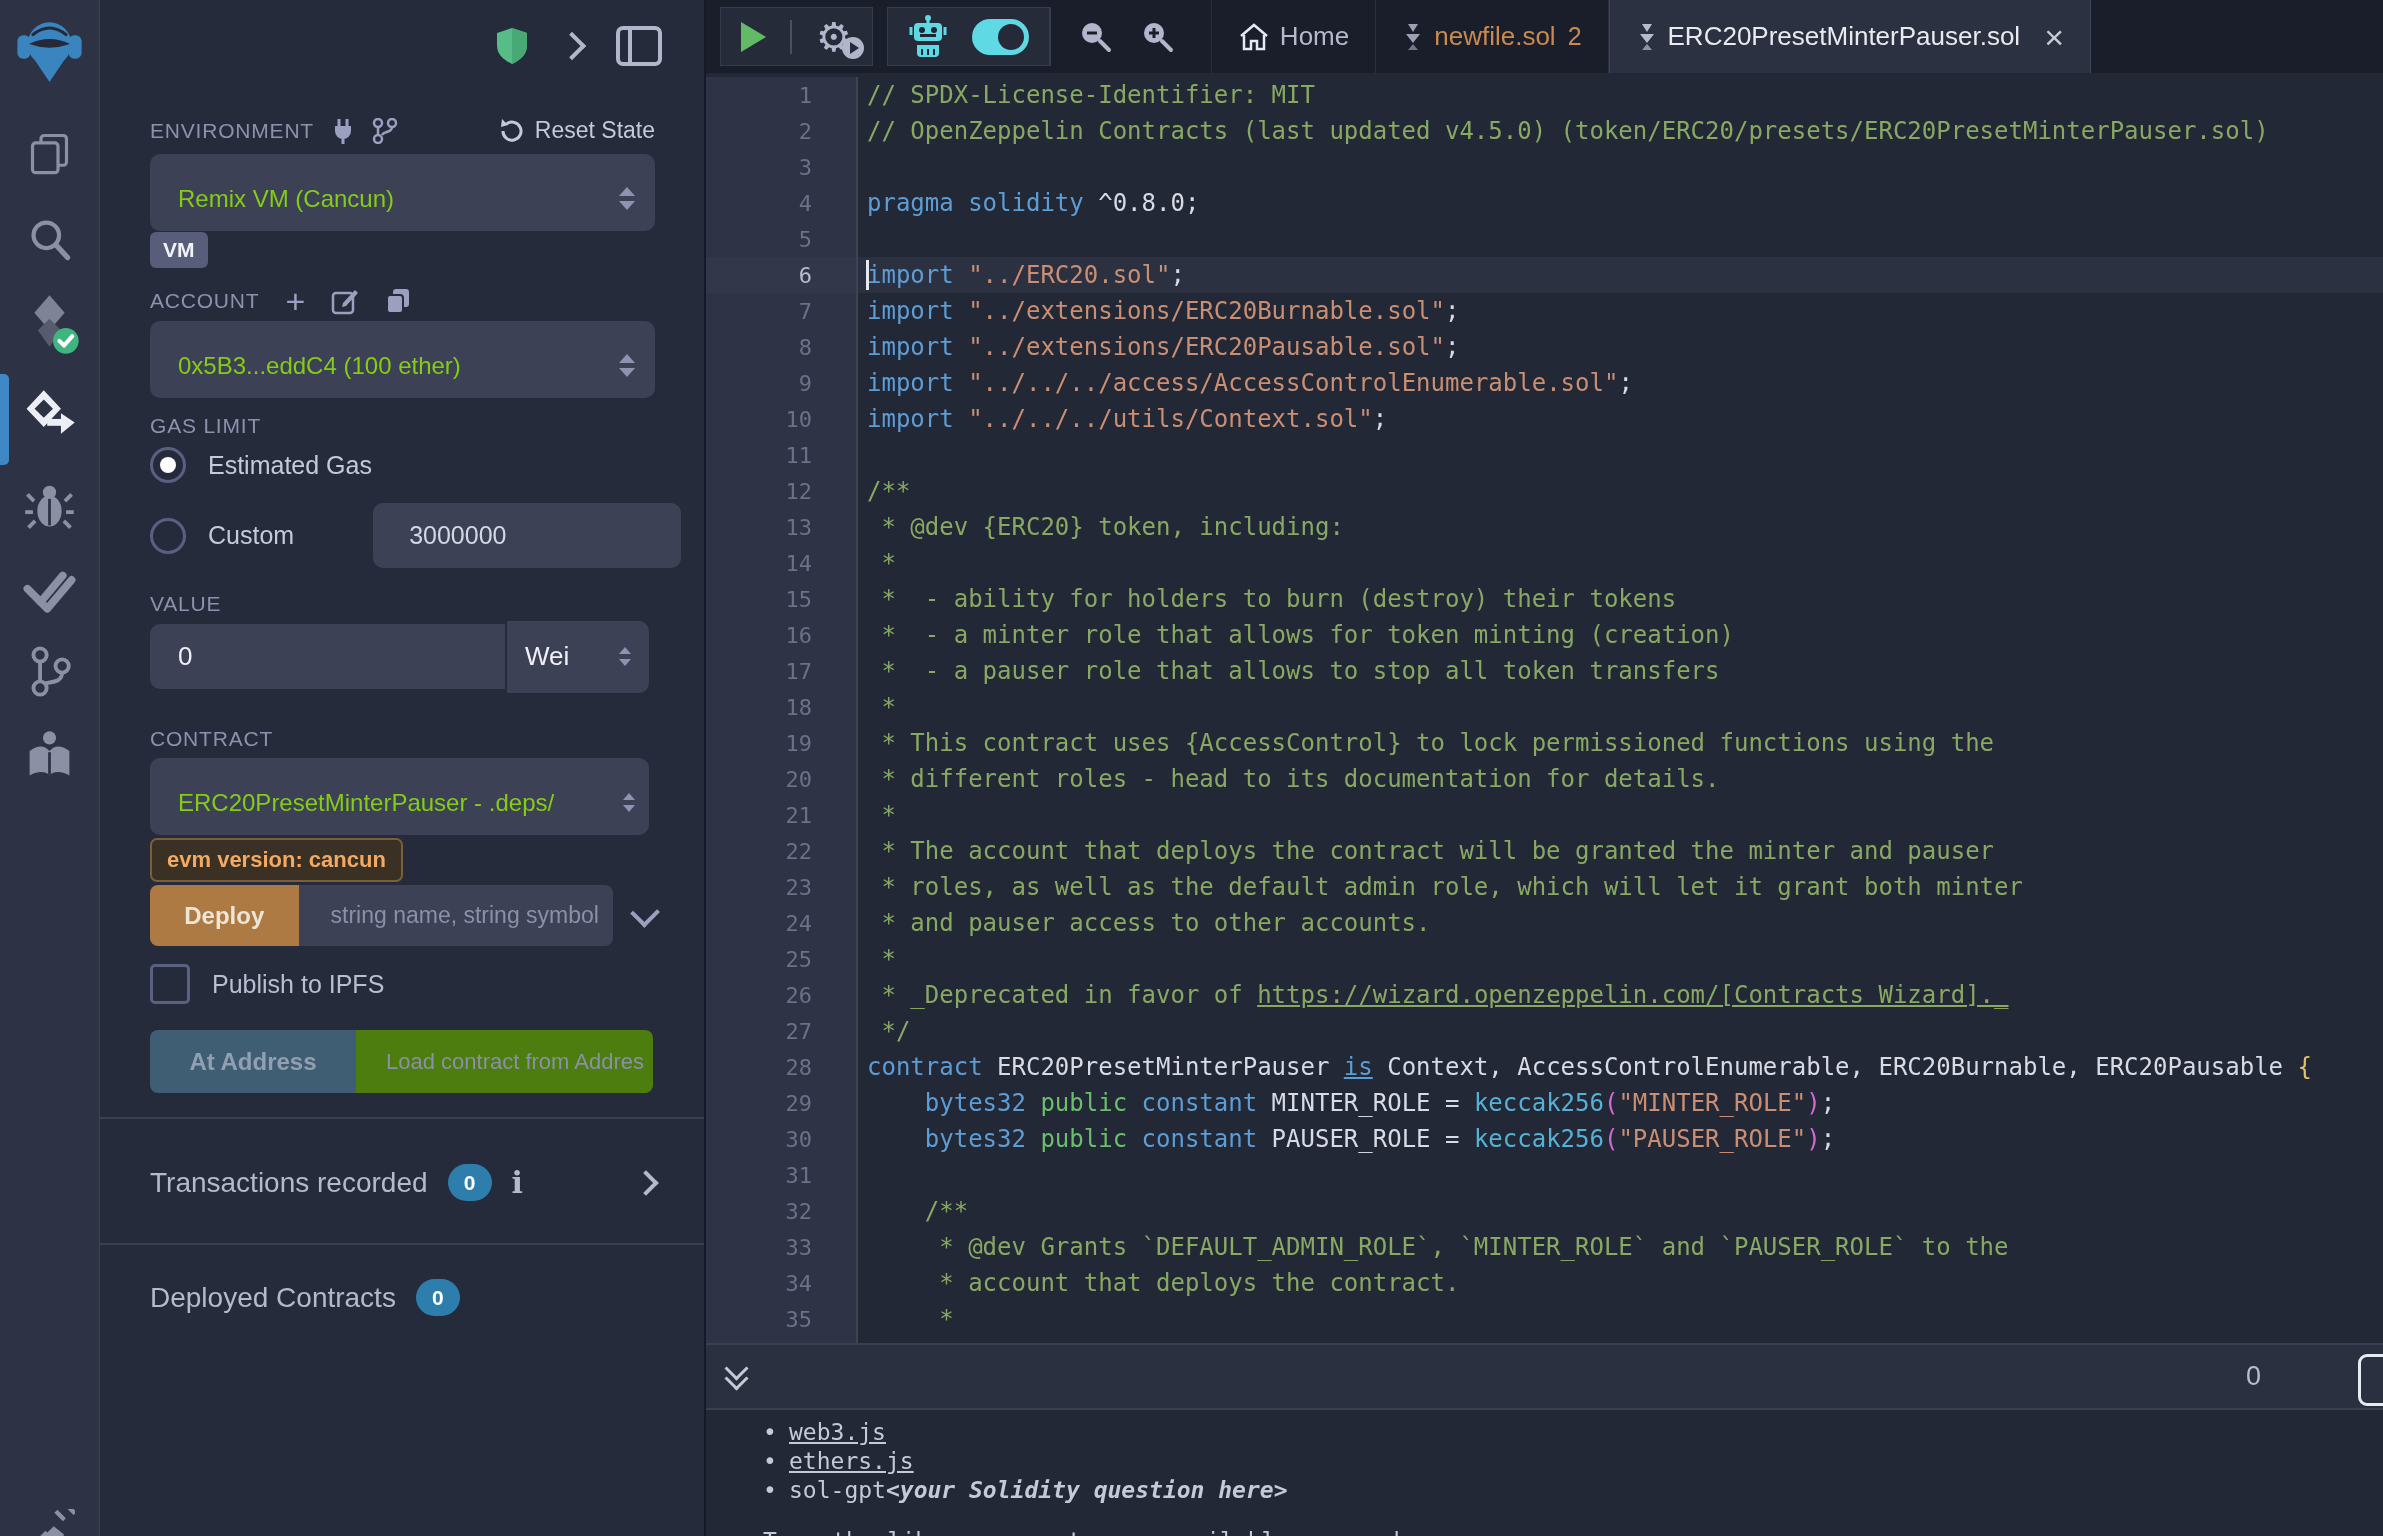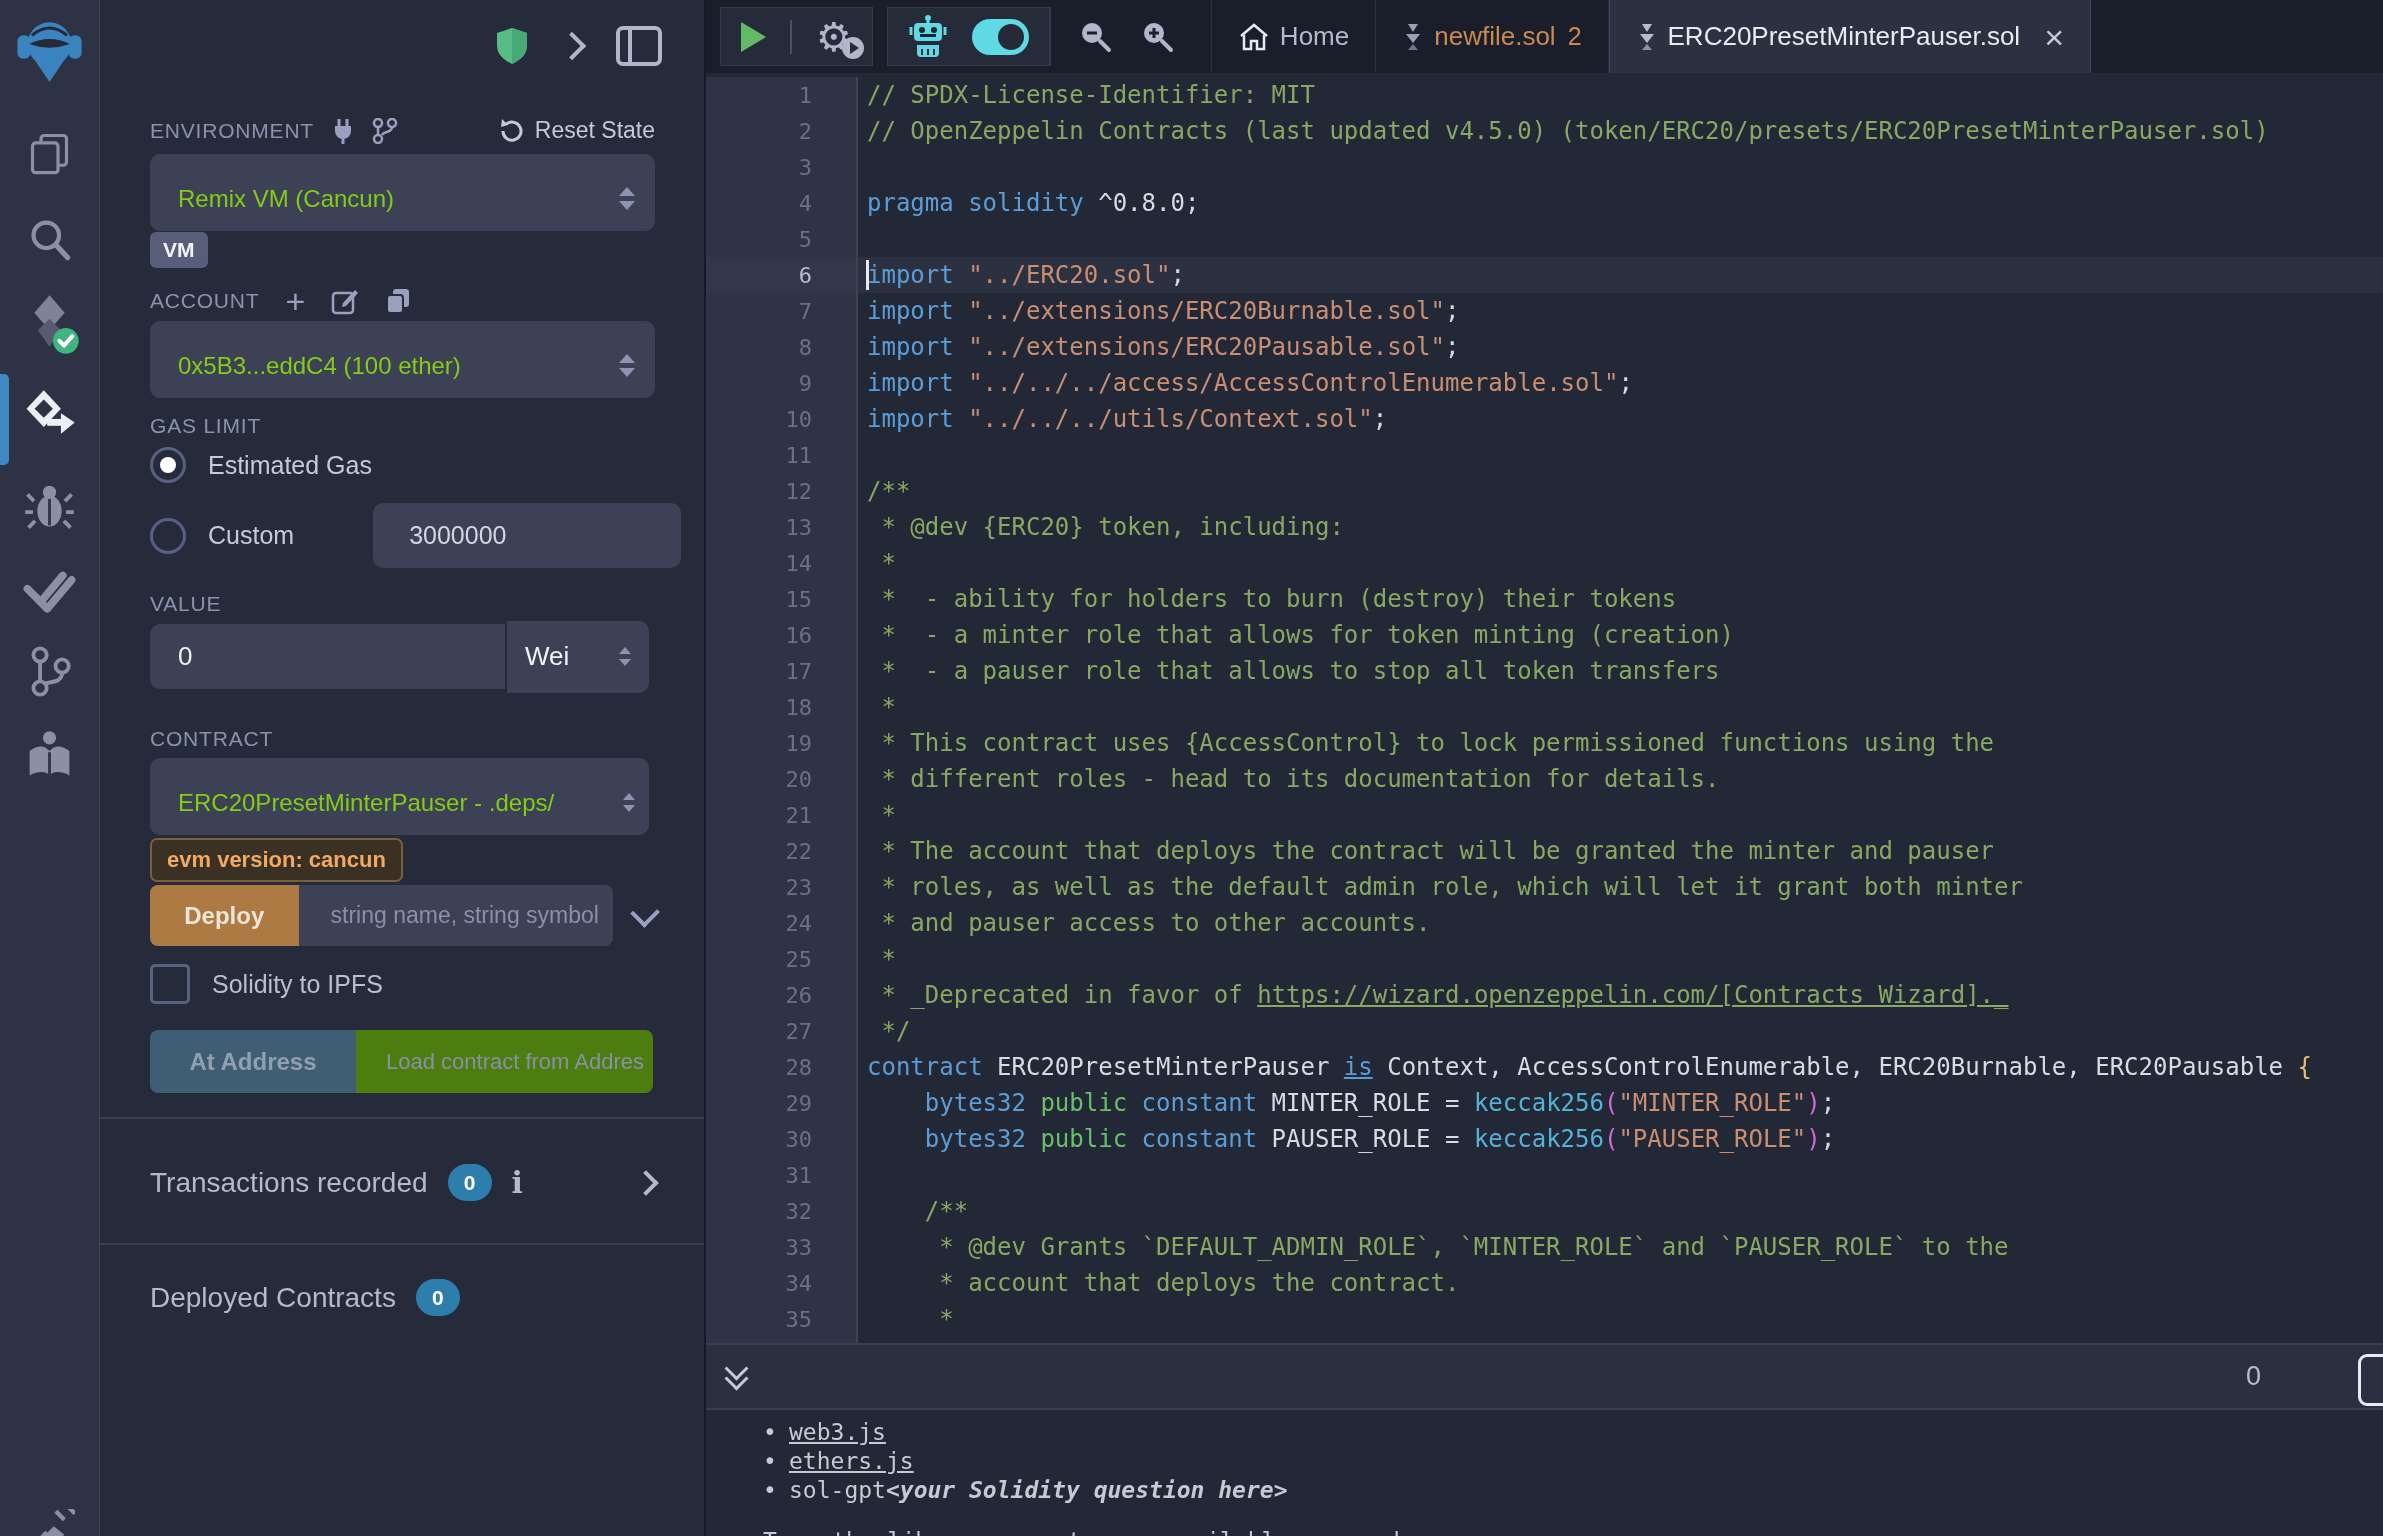--- a/index.html
+++ b/index.html
@@ -316,21 +316,21 @@
     <div class="evm-badge">evm version: cancun</div>
 
     <div class="prow r-deploy">
       <button class="deploy-btn">Deploy</button>
       <input class="deploy-input" placeholder="string name, string symbol" style="">
       <span class="chev-down"></span>
     </div>
 
     <div class="prow r-publish">
       <span class="checkbox"></span>
-      <span>Solidity to IPFS</span>
+      <span>Publish to IPFS</span>
     </div>
 
     <div class="prow r-ataddr">
       <button class="ataddr-btn">At Address</button>
       <input class="ataddr-input" placeholder="Load contract from Addres" style="">
     </div>
 
     <div class="pdivider d1"></div>
 
     <div class="prow r-tx">

